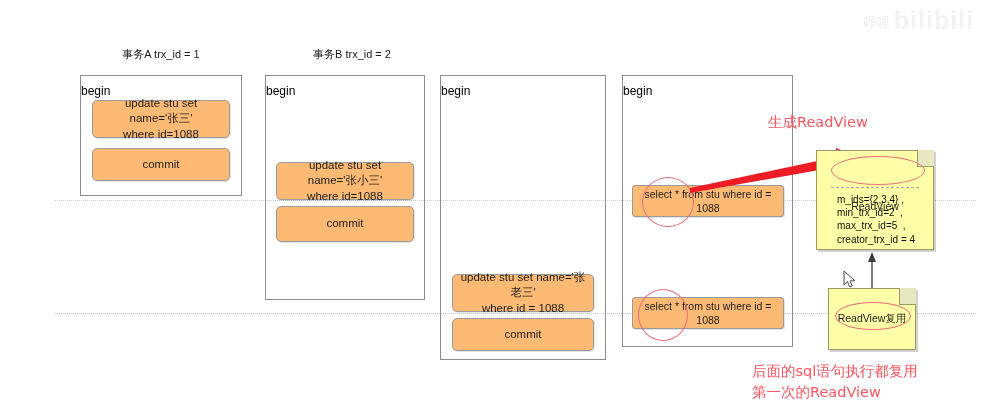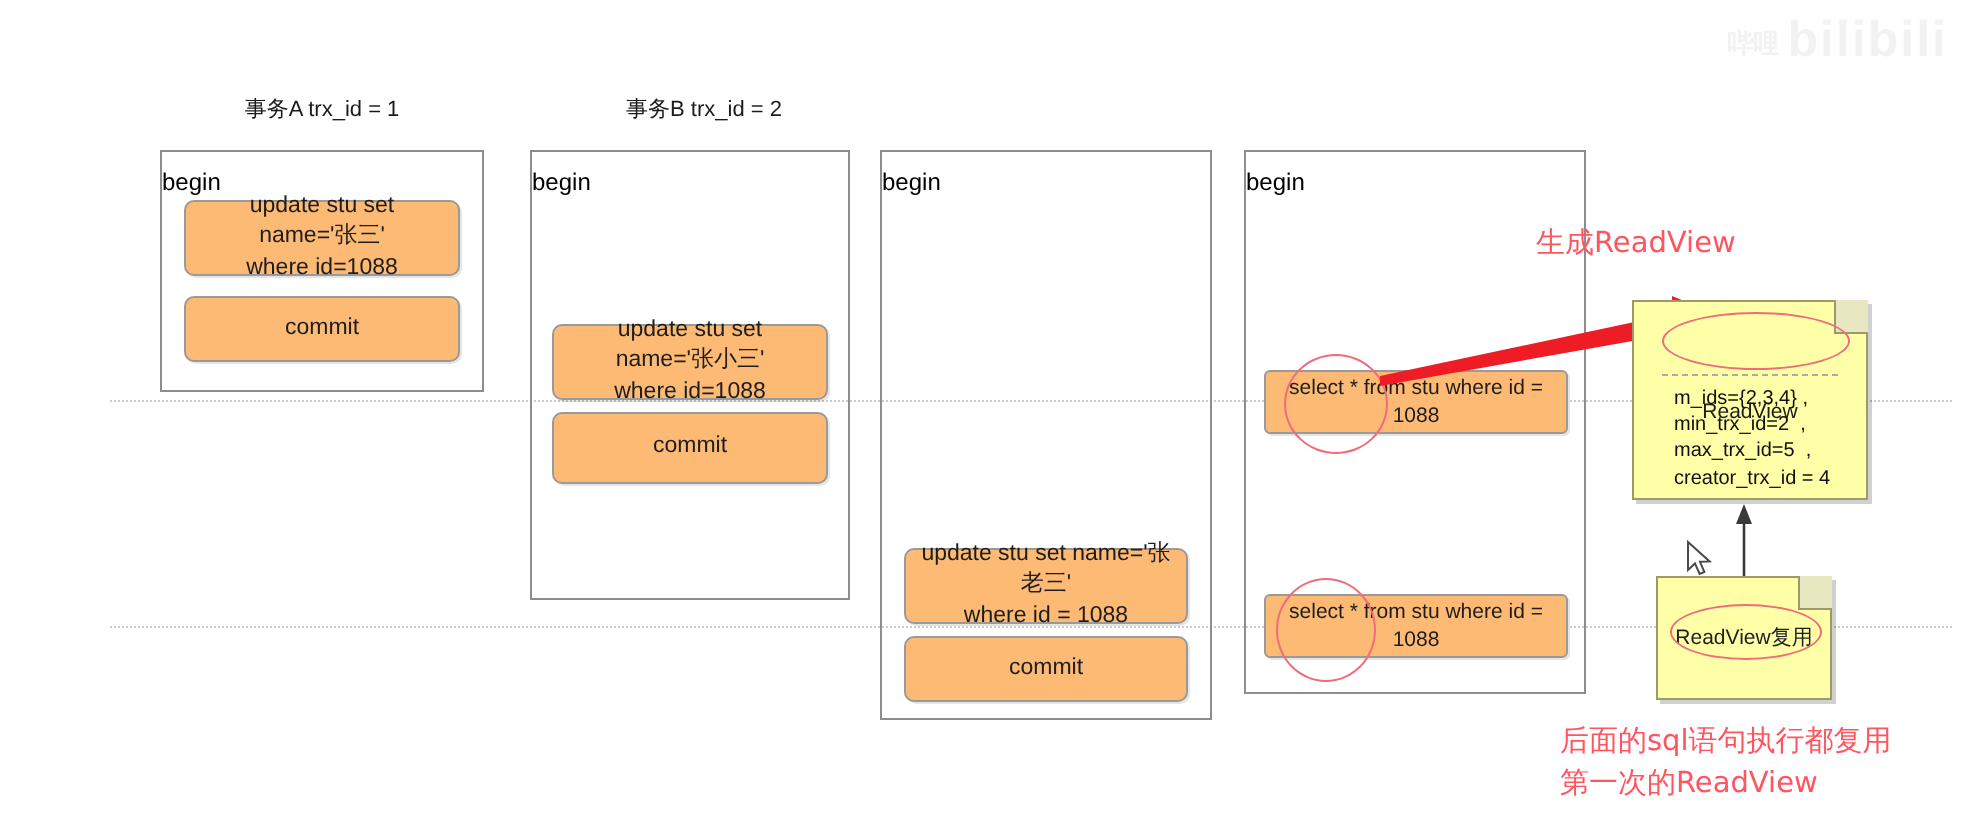--- a/index.html
+++ b/index.html
@@ -267,18 +267,18 @@
 
   <svg class="cursor" style="left:843px; top:270px;" width="14" height="19" viewBox="0 0 14 19">
     <path d="M1,1 L1,15 L4.5,11.7 L6.8,17 L9.2,16 L7,10.9 L11.8,10.7 Z" fill="#ffffff" stroke="#4a4a4a" stroke-width="1"></path>
   </svg>
 
   <div class="note" style="left:828px; top:288px; width:88px; height:62px;">
     <div class="note-center-label">ReadView复用</div>
   </div>
   <div class="red-ellipse" style="left:835px; top:302px; width:74px; height:26px;"></div>
 
-  <div class="red-note" style="left:780px; top:361px;">
+  <div class="red-note" style="left:752px; top:361px;">
     <div>后面的sql语句执行都复用</div>
     <div>第一次的ReadView</div>
   </div>
 
 </div>
 
 </body></html>

